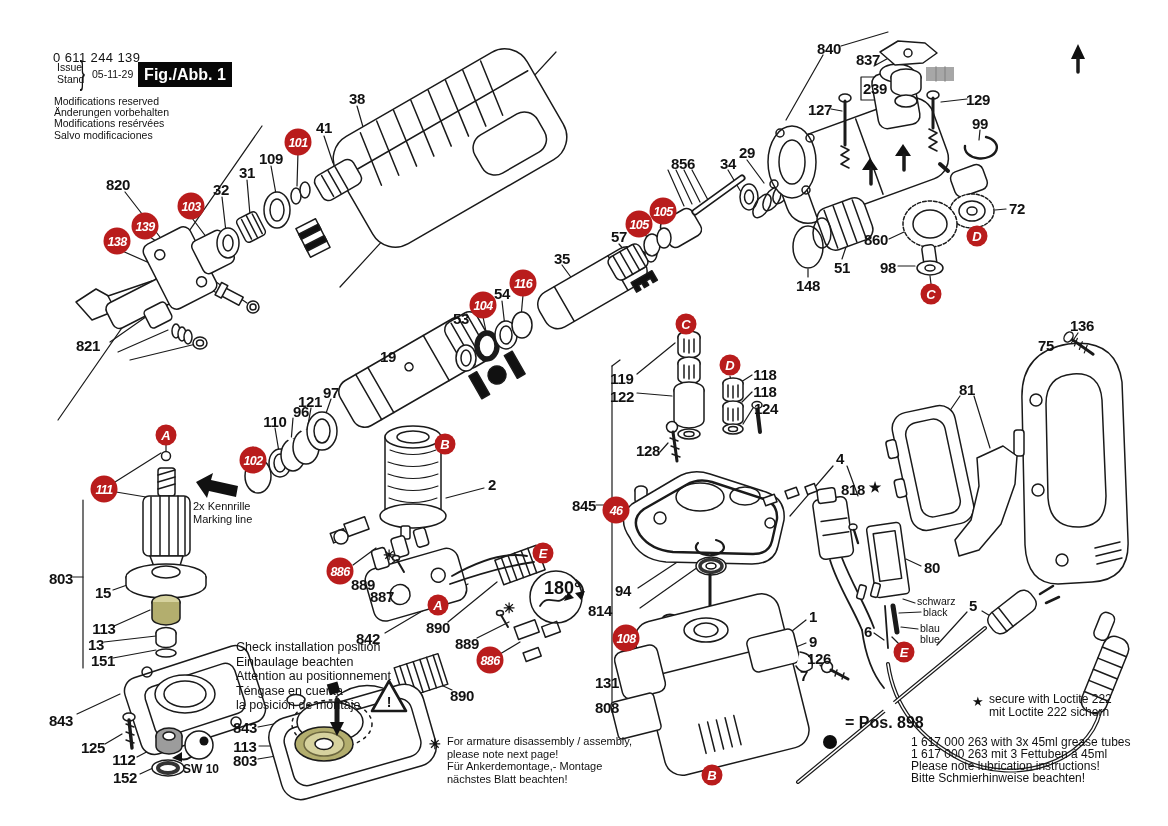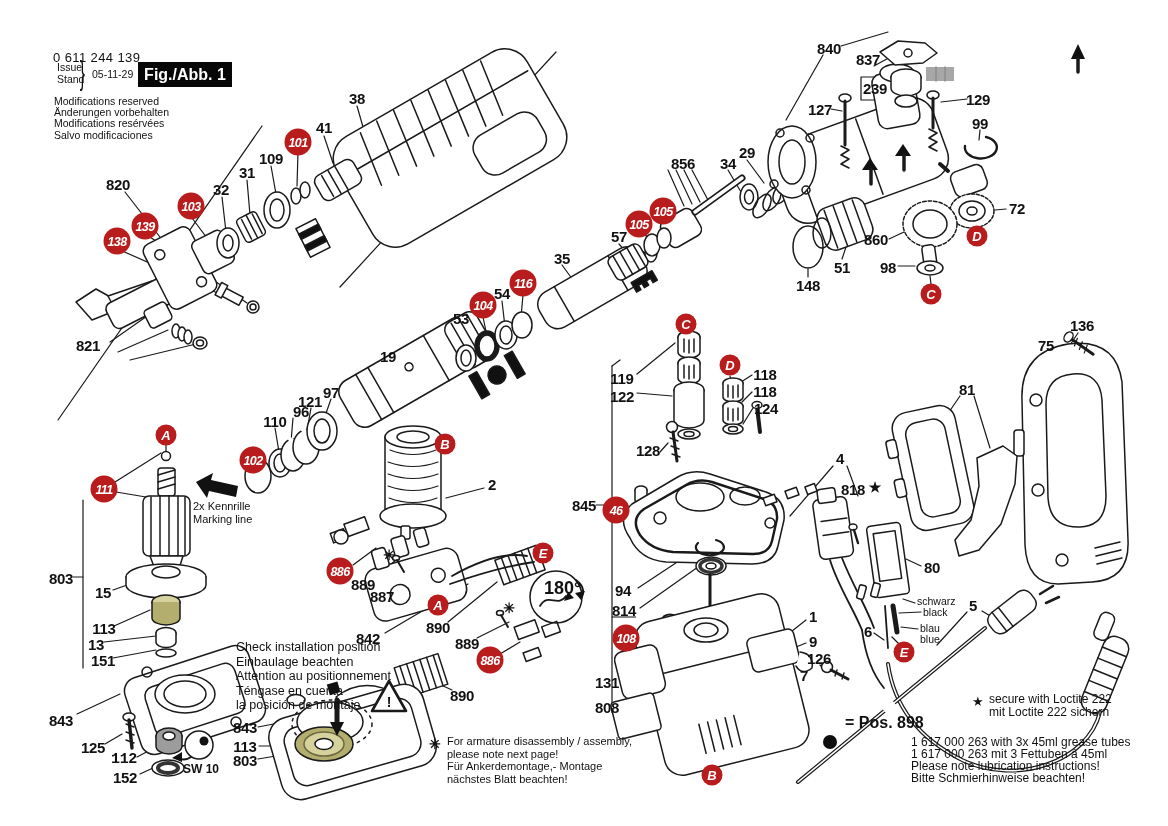--- a/index.html
+++ b/index.html
@@ -714,21 +714,21 @@
       <div class="plabel" style="left: 842px; top: 267px;">51</div>
       <div class="plabel" style="left: 492px; top: 484px;">2</div>
       <div class="plabel" style="left: 584px; top: 505px;">845</div>
       <div class="plabel" style="left: 622px; top: 378px;">119</div>
       <div class="plabel" style="left: 622px; top: 396px;">122</div>
       <div class="plabel" style="left: 765px; top: 374px;">118</div>
       <div class="plabel" style="left: 765px; top: 391px;">118</div>
       <div class="plabel" style="left: 766px; top: 408px;">124</div>
       <div class="plabel" style="left: 648px; top: 450px;">128</div>
       <div class="plabel" style="left: 623px; top: 590px;">94</div>
-      <div class="plabel" style="left: 624px; top: 610px; text-decoration: underline;">814</div>
+      <div class="plabel" style="left: 600px; top: 610px;">814</div>
       <div class="plabel" style="left: 607px; top: 682px;">131</div>
       <div class="plabel" style="left: 607px; top: 707px;">808</div>
       <div class="plabel" style="left: 813px; top: 616px;">1</div>
       <div class="plabel" style="left: 813px; top: 641px;">9</div>
       <div class="plabel" style="left: 819px; top: 658px;">126</div>
       <div class="plabel" style="left: 804px; top: 675px;">7</div>
       <div class="plabel" style="left: 868px; top: 631px;">6</div>
       <div class="plabel" style="left: 973px; top: 605px;">5</div>
       <div class="plabel" style="left: 840px; top: 458px;">4</div>
       <div class="plabel" style="left: 853px; top: 489px;">818</div>
@@ -742,21 +742,21 @@
       <div class="plabel" style="left: 438px; top: 627px;">890</div>
       <div class="plabel" style="left: 467px; top: 643px;">889</div>
       <div class="plabel" style="left: 462px; top: 695px;">890</div>
       <div class="plabel" style="left: 61px; top: 578px;">803</div>
       <div class="plabel" style="left: 103px; top: 592px;">15</div>
       <div class="plabel" style="left: 104px; top: 628px;">113</div>
       <div class="plabel" style="left: 96px; top: 644px;">13</div>
       <div class="plabel" style="left: 103px; top: 660px;">151</div>
       <div class="plabel" style="left: 61px; top: 720px;">843</div>
       <div class="plabel" style="left: 93px; top: 747px;">125</div>
-      <div class="plabel" style="left: 124px; top: 759px; font-family: Liberation Mono, monospace;">112</div>
+      <div class="plabel" style="left: 124px; top: 759px;">112</div>
       <div class="plabel" style="left: 125px; top: 777px;">152</div>
       <div class="plabel" style="left: 245px; top: 727px;">843</div>
       <div class="plabel" style="left: 245px; top: 746px;">113</div>
       <div class="plabel" style="left: 245px; top: 760px;">803</div>
       <div class="balloon" style="left: 298px; top: 142px;">101</div>
       <div class="balloon" style="left: 191px; top: 206px;">103</div>
       <div class="balloon" style="left: 145px; top: 226px;">139</div>
       <div class="balloon" style="left: 117px; top: 241px;">138</div>
       <div class="balloon" style="left: 253px; top: 436px; margin-top: 24px;">102</div>
       <div class="balloon" style="left: 104px; top: 489px;">111</div>

